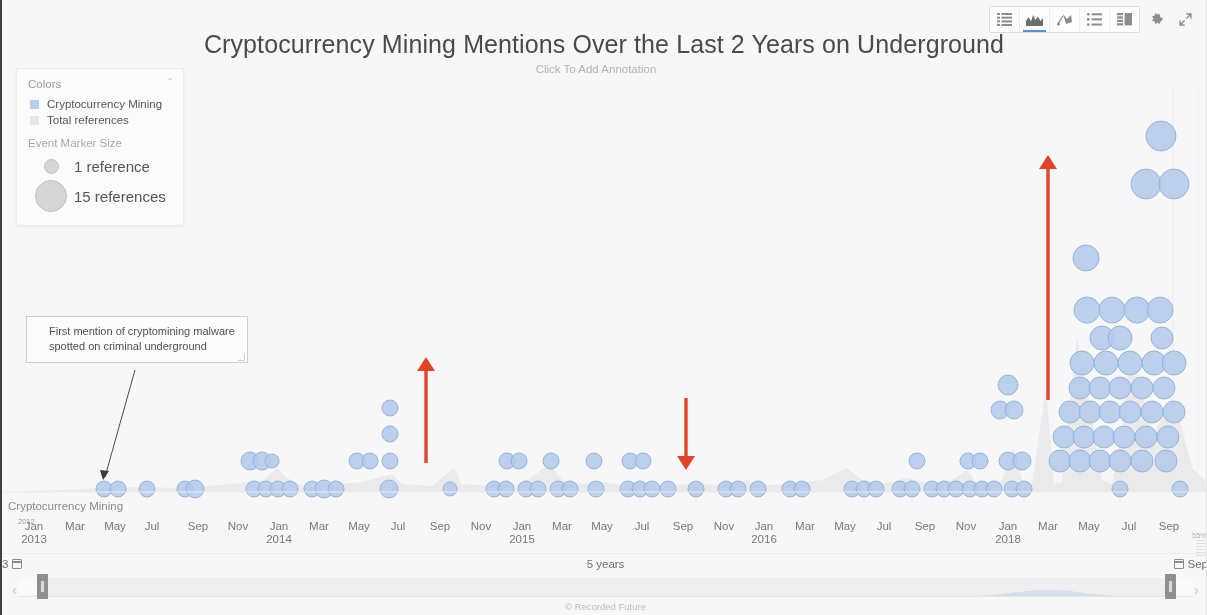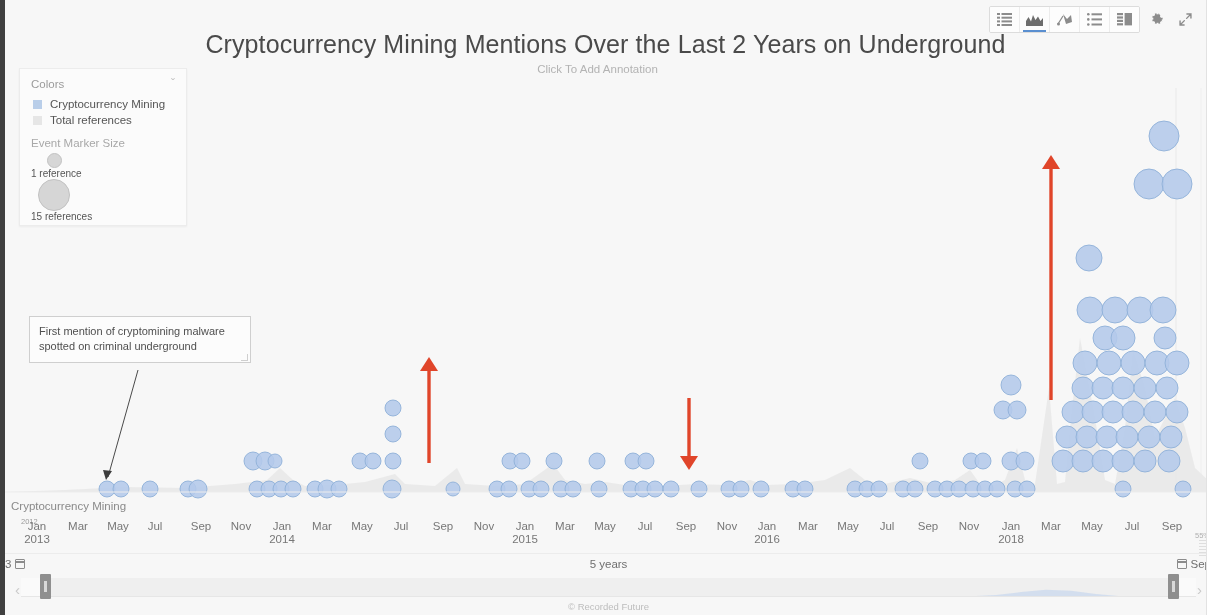--- a/index.html
+++ b/index.html
@@ -10,21 +10,21 @@
     font-family: "Liberation Sans", sans-serif;
     -webkit-font-smoothing: antialiased;
   }
   #app {
     position: relative;
     width: 1207px;
     height: 615px;
     background: #f7f7f7;
     overflow: hidden;
     box-sizing: border-box;
-    border-left: 5px solid #404040;
+    border-left: 2px solid #404040;
     border-right: 1px solid #e2e2e2;
   }
 
   
   .toolbar {
     position: absolute;
     top: 6px; right: 10px;
     display: flex;
     align-items: center;
     gap: 6px;
@@ -105,24 +105,23 @@
   .sw {
     width: 9px; height: 9px; flex: 0 0 9px;
     background: #b9cee9;
   }
   .sw.gray { background: #e6e6e6; }
   .lg-sub {
     font-size: 11.5px; color: #a8a8a8;
     margin: 9px 0 4px 0;
   }
   .lg-size {
-    display: flex; align-items: flex-start;
-    font-size: 10px; color: #555;
+    display: flex; align-items: center;
+    font-size: 15px; color: #555;
     height: 26px;
-    flex-direction: column;
   }
   .lg-size .dot {
     border-radius: 50%;
     background: #d6d6d6;
     border: 1px solid #c2c2c2;
     flex: none;
   }
   .sz-wrap { width: 46px; display:flex; align-items:center; justify-content:center; }
   .dot-s { width: 13px; height: 13px; }
   .dot-l { width: 30px; height: 30px; }
@@ -142,21 +141,21 @@
     color: #8a8a8a;
   }
 
   
   .callout {
     position: absolute;
     left: 24px; top: 316px;
     width: 222px;
     background: #fcfcfc;
     border: 1px solid #cfcfcf;
-    padding: 7px 9px 8px 9px;
+    padding: 7px 9px 8px 22px;
     box-sizing: border-box;
     font-size: 11px;
     line-height: 1.35;
     color: #4f4f4f;
     z-index: 25;
     cursor: pointer;
   }
   .callout .grip {
     position: absolute; right: 2px; bottom: 1px;
     width: 6px; height: 6px;

